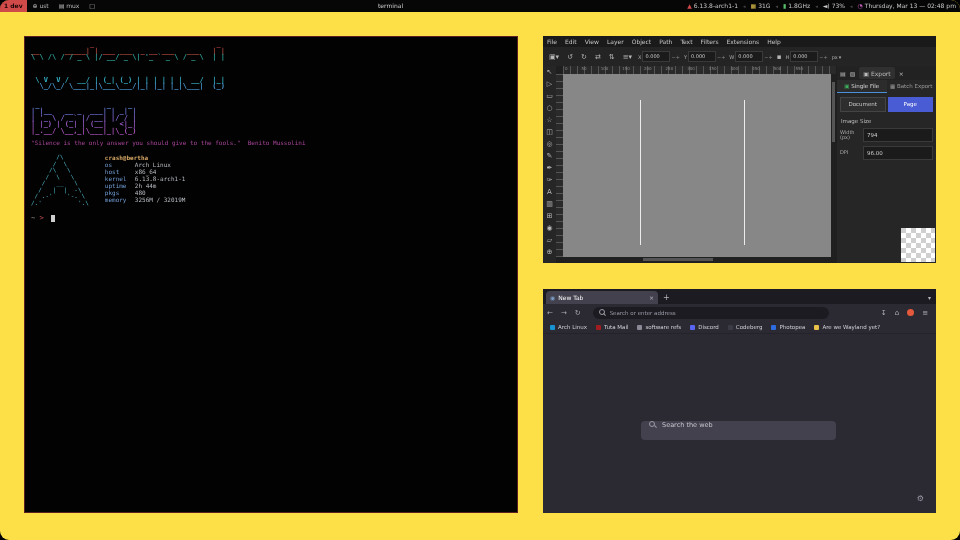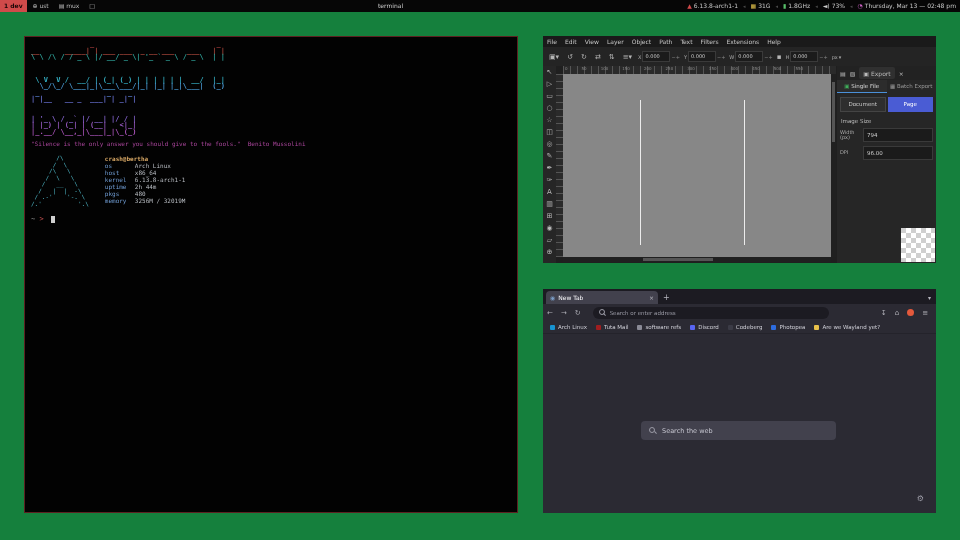--- a/index.html
+++ b/index.html
@@ -1,17 +1,17 @@
 <!DOCTYPE html>
 <html><head>
 <meta charset="utf-8">
 <style>
   html,body{margin:0;padding:0;background:#000;}
-  .screen{position:relative;width:960px;height:540px;background:#15803d;overflow:hidden;
-          font-family:"DejaVu Sans",sans-serif;color:#ccc;-webkit-font-smoothing:none;}
+  .screen{position:relative;width:960px;height:540px;background:#fde047;overflow:hidden;
+          font-family:"DejaVu Sans",sans-serif;color:#ccc;border-radius:9px;-webkit-font-smoothing:none;}
   .abs{position:absolute;}
   .mono{font-family:"DejaVu Sans Mono",monospace;}
 
   
   .topbar{left:0;top:0;width:960px;height:12px;background:#060606;font-size:6px;line-height:12px;}
   .ws{display:inline-block;padding:0 4px;height:12px;color:#bbb;}
   .ws.active{background:#d04a4a;color:#1a0606;font-weight:bold;}
   .bar-title{left:378px;top:0;color:#cfcfcf;font-size:6px;line-height:12px;}
   .modules{right:4px;top:0;display:flex;gap:5px;align-items:center;height:12px;font-size:6px;}
   .mod{display:flex;gap:2px;align-items:center;color:#c9c9c9;}
@@ -92,21 +92,21 @@
           align-items:center;gap:4px;padding:0 6px;box-sizing:border-box;}
   .urlbox span.ph{font-size:5.5px;color:#9a9aa5;}
   .nav-right{margin-left:auto;display:flex;align-items:center;padding-right:4px;}
   .reddot{width:7px;height:7px;border-radius:50%;background:#e4593c;margin:0 4px;}
   .bmbar{left:0;top:32px;width:100%;height:13px;background:#2b2a33;display:flex;align-items:center;gap:9px;
          padding-left:7px;box-sizing:border-box;border-bottom:1px solid #24232b;}
   .bm{display:flex;align-items:center;gap:3px;font-size:5.5px;color:#d0d0d8;}
   .fav{width:5px;height:5px;border-radius:1px;display:inline-block;}
   .content{left:0;top:45px;width:100%;height:179px;background:#2b2a33;}
   .searchpill{left:98px;top:87px;width:195px;height:19px;background:#42414d;border-radius:4px;display:flex;
-              align-items:center;gap:6px;padding:0 8px;box-sizing:border-box;}
+              gap:6px;padding:0 8px;box-sizing:border-box;}
   .searchpill span.ph{font-size:6.5px;color:#c5c5cf;}
   .gear{right:12px;bottom:10px;font-size:8px;color:#9a9aa5;}
 
   
   .mag{position:relative;display:inline-block;width:7px;height:7px;flex:none;}
   .mag::before{content:"";position:absolute;left:0;top:0;width:4px;height:4px;border:1px solid #9a9aa5;border-radius:50%;}
   .mag::after{content:"";position:absolute;left:4.5px;top:5px;width:3px;height:1px;background:#9a9aa5;transform:rotate(45deg);}
 </style>
 </head>
 <body>
@@ -149,23 +149,23 @@
     </div>
   </div>
 
   <div class="win term">
     <div>
       <div class="art mono" style="color: rgb(158, 58, 58);">              _                             _ </div>
       <div class="art mono" style="margin-top: 0px; color: rgb(176, 74, 62);">__      _____| | ___ ___  _ __ ___   ___   | |</div>
       <div class="art mono" style="margin-top: 0px; color: rgb(47, 163, 154);">\ \ /\ / / _ \ |/ __/ _ \| '_ ` _ \ / _ \  | |</div>
       <div class="art mono" style="margin-top: 16px; color: rgb(53, 176, 196);"> \ V  V /  __/ | (_| (_) | | | | | |  __/  |_|</div>
       <div class="art mono" style="margin-top: 0px; color: rgb(74, 154, 212);">  \_/\_/ \___|_|\___\___/|_| |_| |_|\___|  (_)</div>
-      <div class="art mono" style="margin-top: 0px; color: rgb(91, 130, 214);"> _                _    _ </div>
+      <div class="art mono" style="margin-top: 12px; color: rgb(91, 130, 214);"> _                _    _ </div>
       <div class="art mono" style="margin-top: 0px; color: rgb(107, 116, 216);">| |__   __ _  ___| | _| |</div>
-      <div class="art mono" style="margin-top: 13px; color: rgb(135, 102, 210);">| '_ \ / _` |/ __| |/ / |</div>
+      <div class="art mono" style="margin-top: 0px; color: rgb(135, 102, 210);">| '_ \ / _` |/ __| |/ / |</div>
       <div class="art mono" style="margin-top: 0px; color: rgb(156, 92, 200);">| |_) | (_| | (__|   &lt;|_|</div>
       <div class="art mono" style="margin-top: 0px; color: rgb(173, 85, 190);">|_.__/ \__,_|\___|_|\_(_)</div>
     </div>
 
     <div class="quote mono">"Silence is the only answer you should give to the fools."  Benito Mussolini</div>
 
     <div class="fetch">
       <pre class="logo mono">       /\
       /  \
      /\   \

